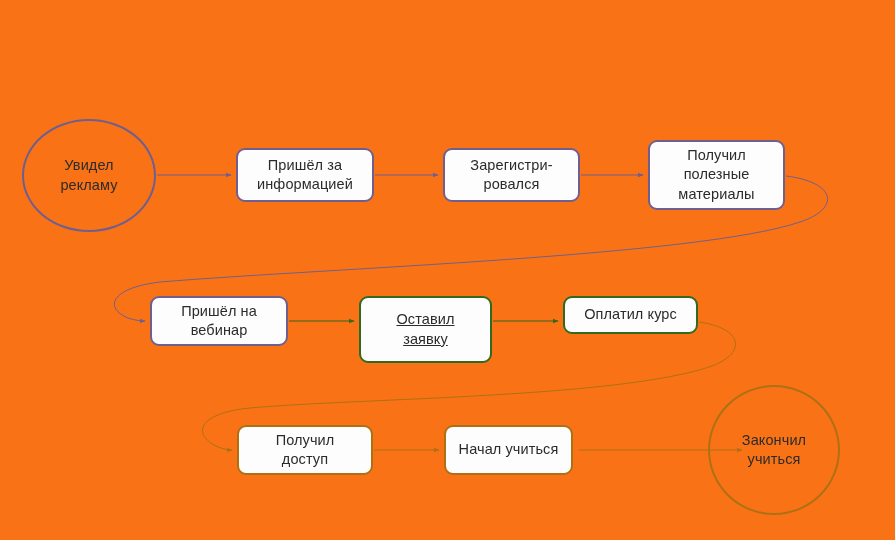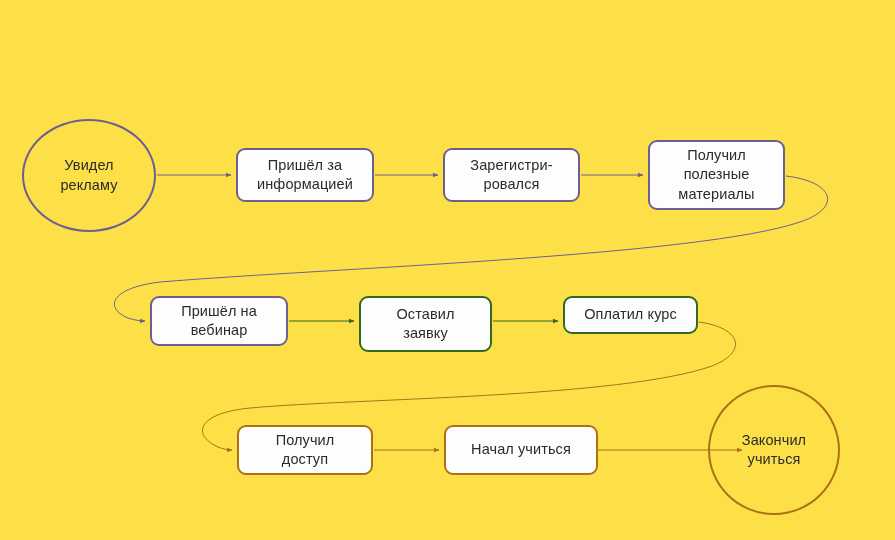--- a/index.html
+++ b/index.html
@@ -7,21 +7,21 @@
     padding: 0;
     background: #ffffff;
   }
   body {
     font-family: "Liberation Sans", "DejaVu Sans", sans-serif;
   }
   #canvas {
     position: relative;
     width: 895px;
     height: 540px;
-    background: #fde047;
+    background: #f97316;
     overflow: hidden;
   }
   #edges {
     position: absolute;
     left: 0;
     top: 0;
     width: 895px;
     height: 540px;
     pointer-events: none;
   }
@@ -117,35 +117,35 @@
     <span class="label">Получил
 полезные
 материалы</span>
   </div>
 
   <div class="node box purple" style="left:150px; top:296px; width:138px; height:50px;">
     <span class="label">Пришёл на
 вебинар</span>
   </div>
 
-  <div class="node box green" style="left:359px; top:296px; width:133px; height:56px;">
+  <div class="node box green" style="left:359px; top:296px; width:133px; height:67px;text-decoration:underline;">
     <span class="label">Оставил
 заявку</span>
   </div>
 
   <div class="node box green" style="left:563px; top:296px; width:135px; height:38px;">
     <span class="label">Оплатил курс</span>
   </div>
 
   <div class="node box orange" style="left:237px; top:425px; width:136px; height:50px;">
     <span class="label">Получил
 доступ</span>
   </div>
 
-  <div class="node box orange" style="left:444px; top:425px; width:154px; height:50px;">
+  <div class="node box orange" style="left:444px; top:425px; width:129px; height:50px;">
     <span class="label">Начал учиться</span>
   </div>
 
   <div class="node circle orange" style="left:708px; top:385px; width:132px; height:130px;">
     <span class="label">Закончил
 учиться</span>
   </div>
 
 </div>
 

